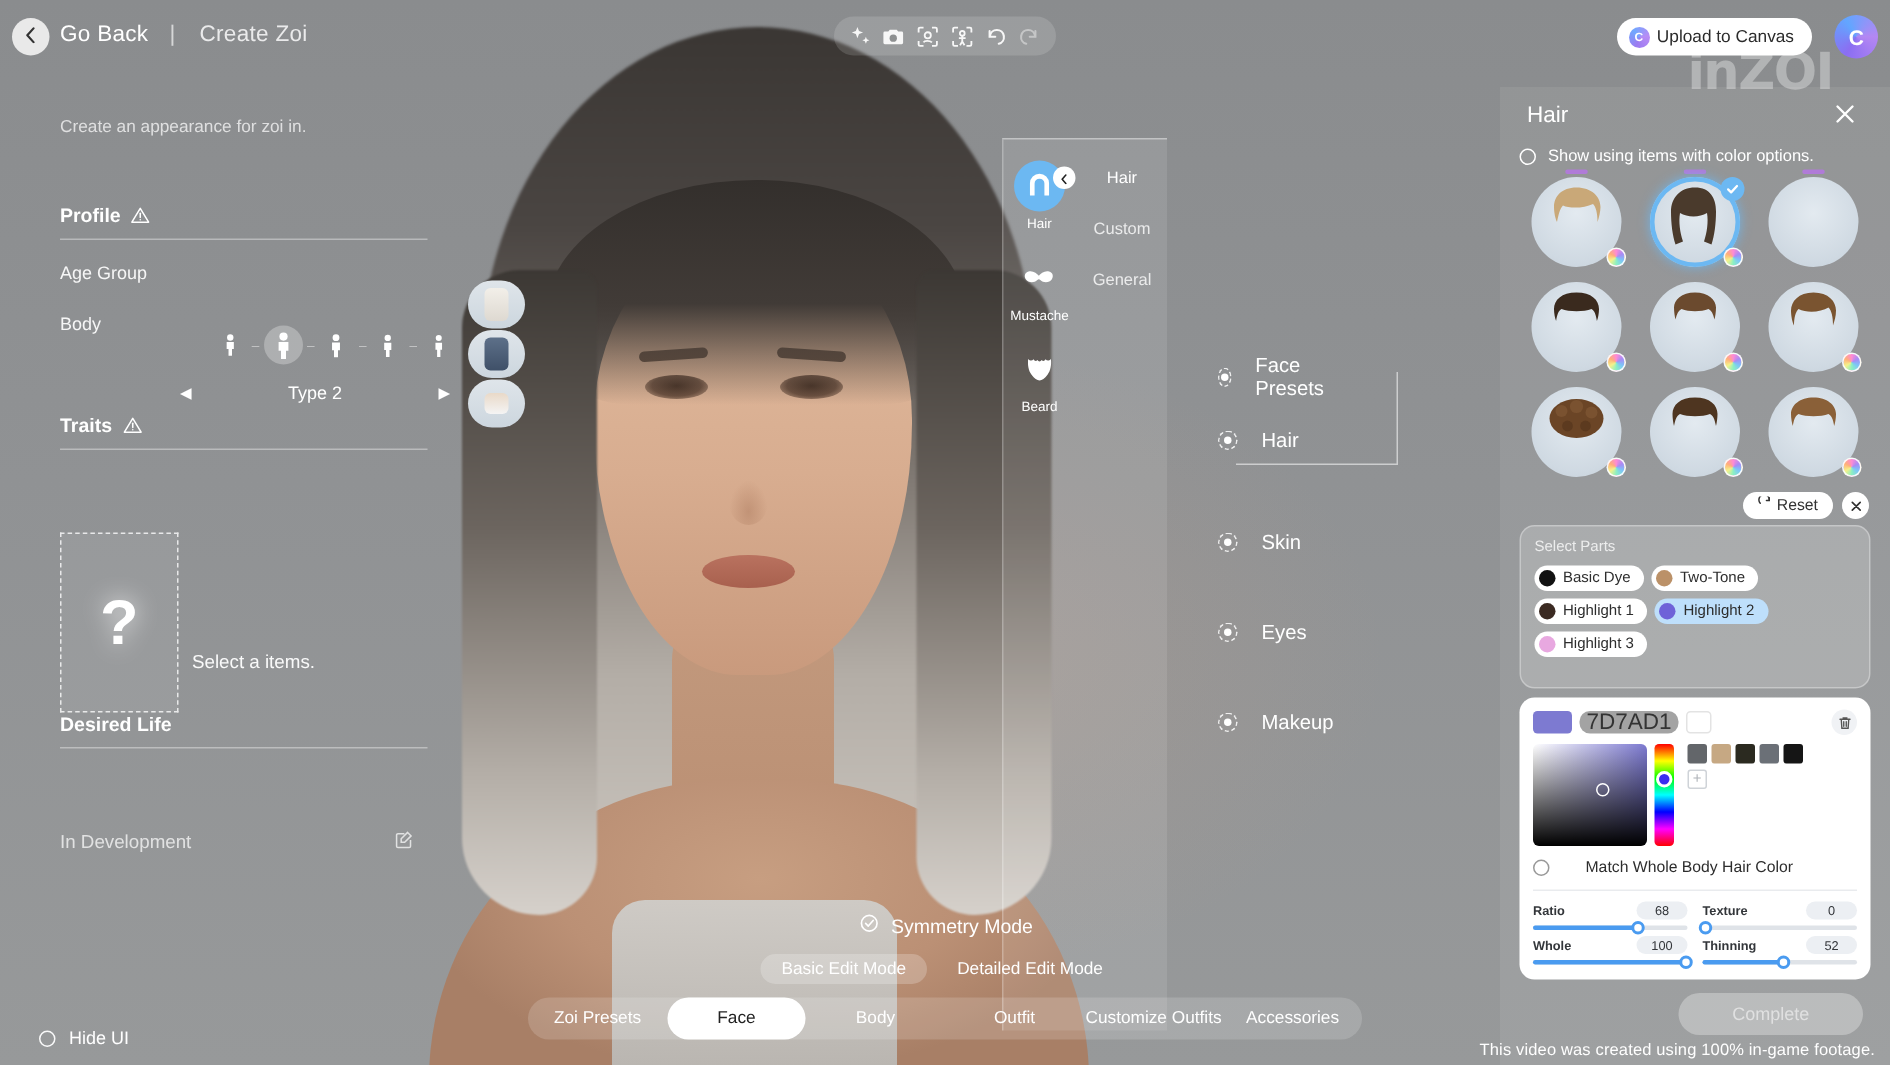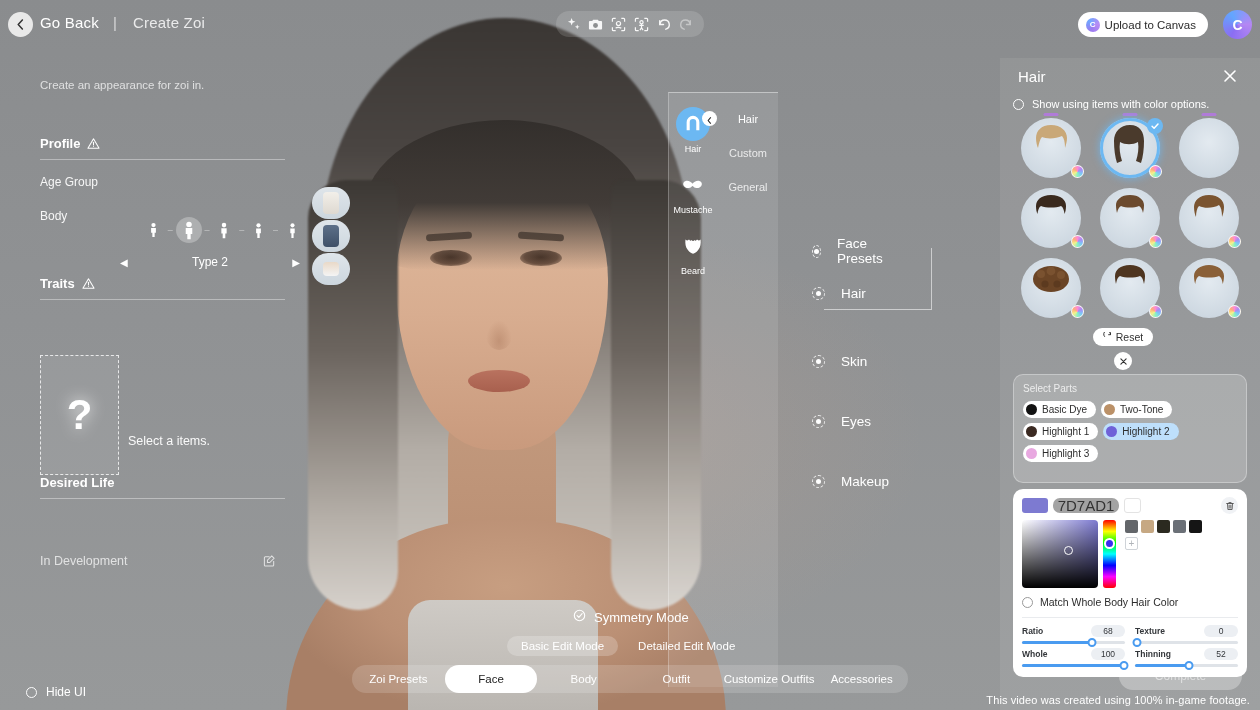--- a/index.html
+++ b/index.html
@@ -284,21 +284,21 @@
     position: absolute; right: 6px; bottom: 4px; width: 13px; height: 13px; border-radius: 50%;
     background: conic-gradient(#ff8ad4, #a88bf5, #7cc6f7, #8cf0c2, #f6f28a, #ffae7a, #ff8ad4);
     border: 1.2px solid rgba(255,255,255,.9);
   }
   .hcell .toptick {
     position: absolute; top: -1px; left: 50%; transform: translateX(-50%);
     width: 15px; height: 3px; border-radius: 2px; background: #b07bd8;
   }
 
   
-  #reset-row { display: flex; align-items: center; justify-content: flex-end; gap: 6px; padding: 6px 14px 4px 0; flex-direction: column; }
+  #reset-row { display: flex; align-items: center; justify-content: flex-end; gap: 6px; padding: 6px 14px 4px 0; }
   #reset-btn {
     height: 18px; padding: 0 10px; border-radius: 9px; background: #fff;
     display: flex; align-items: center; gap: 4px; font-size: 10.5px; color: #333; cursor: pointer;
   }
   #close-parts { width: 18px; height: 18px; border-radius: 50%; background: #fff;
     display: flex; align-items: center; justify-content: center; cursor: pointer; }
 
   
   #parts-card {
     margin: 0 13px; background: rgba(255,255,255,.18);
@@ -341,21 +341,21 @@
   #hue-bar .knob { position: absolute; left: 1px; top: 18px; width: 11px; height: 11px;
     border-radius: 50%; border: 2px solid #fff; background: #3a2df0; }
   #swatch-col { flex: 1; padding-left: 4px; }
   #swatch-col .row { display: flex; gap: 3px; }
   #swatch-col .sq { width: 13px; height: 13px; border-radius: 2px; cursor: pointer; }
   #swatch-col .add {
     width: 13px; height: 13px; border-radius: 2px; border: 1px solid #cfd3d8; margin-top: 4px;
     display:flex; align-items:center; justify-content:center; font-size: 10px; color:#b0b4b9; cursor:pointer;
   }
 
-  #match-row { display: flex; align-items: center; gap: 7px; margin-top: 8px; cursor: pointer; }
+  #match-row { display: flex; align-items: center; gap: 24px; margin-top: 8px; cursor: pointer; }
   #match-row .radio { width: 11px; height: 11px; border-radius: 50%; border: 1.3px solid #999; }
   #match-row span { font-size: 10.5px; color: #2d2d2d; }
 
   #pc-sliders { margin-top: 9px; border-top: 1px solid #e9ebee; padding-top: 7px;
     display: grid; grid-template-columns: 1fr 1fr; gap: 4px 10px; }
   .sl .hdr { display: flex; align-items: center; justify-content: space-between; }
   .sl .nm { font-size: 8.5px; font-weight: 700; color: #33363a; }
   .sl .vb { width: 34px; height: 12px; background: #eceff3; border-radius: 6px;
     font-size: 8.5px; color: #33363a; display: flex; align-items: center; justify-content: center; }
   .sl .track { position: relative; height: 3px; background: #dfe3e8; border-radius: 2px; margin-top: 4px; }
@@ -436,20 +436,21 @@
         </svg>
     </div>
     <div class="tool dim">
       <svg viewBox="0 0 16 16" fill="none" stroke="#fff" stroke-width="1.5" stroke-linecap="round">
           <path d="M12 4v4H8"></path>
           <path d="M11.8 7.6A5 5 0 105.5 13"></path>
         </svg>
     </div>
   </div>
 
+  <div id="brand-logo">inZOI</div>
 
   <div id="upload-pill">
     <span class="cbadge">C</span>
     <span>Upload to Canvas</span>
   </div>
   <div id="user-avatar">C</div>
 </div>
 
 <div id="leftpanel">
   <div class="page-sub">Create an appearance for zoi in.</div>

